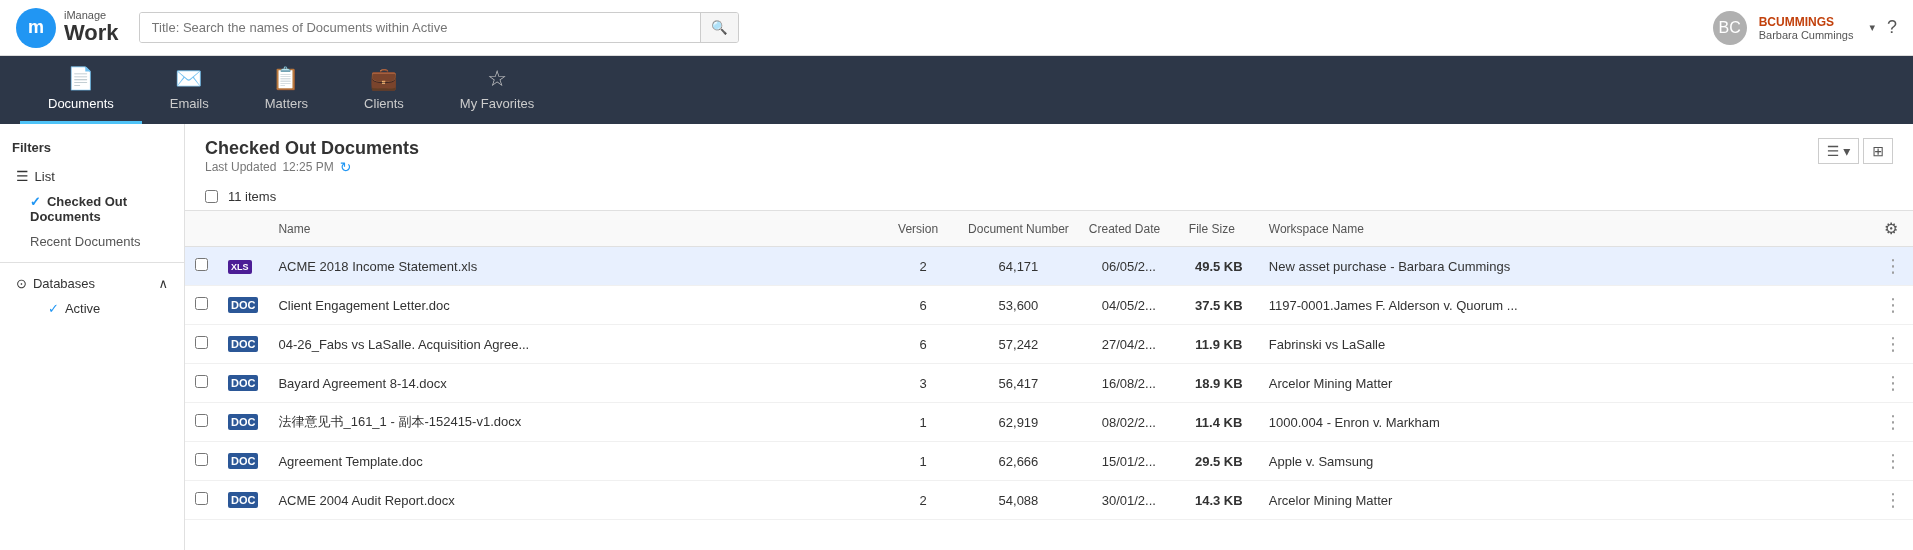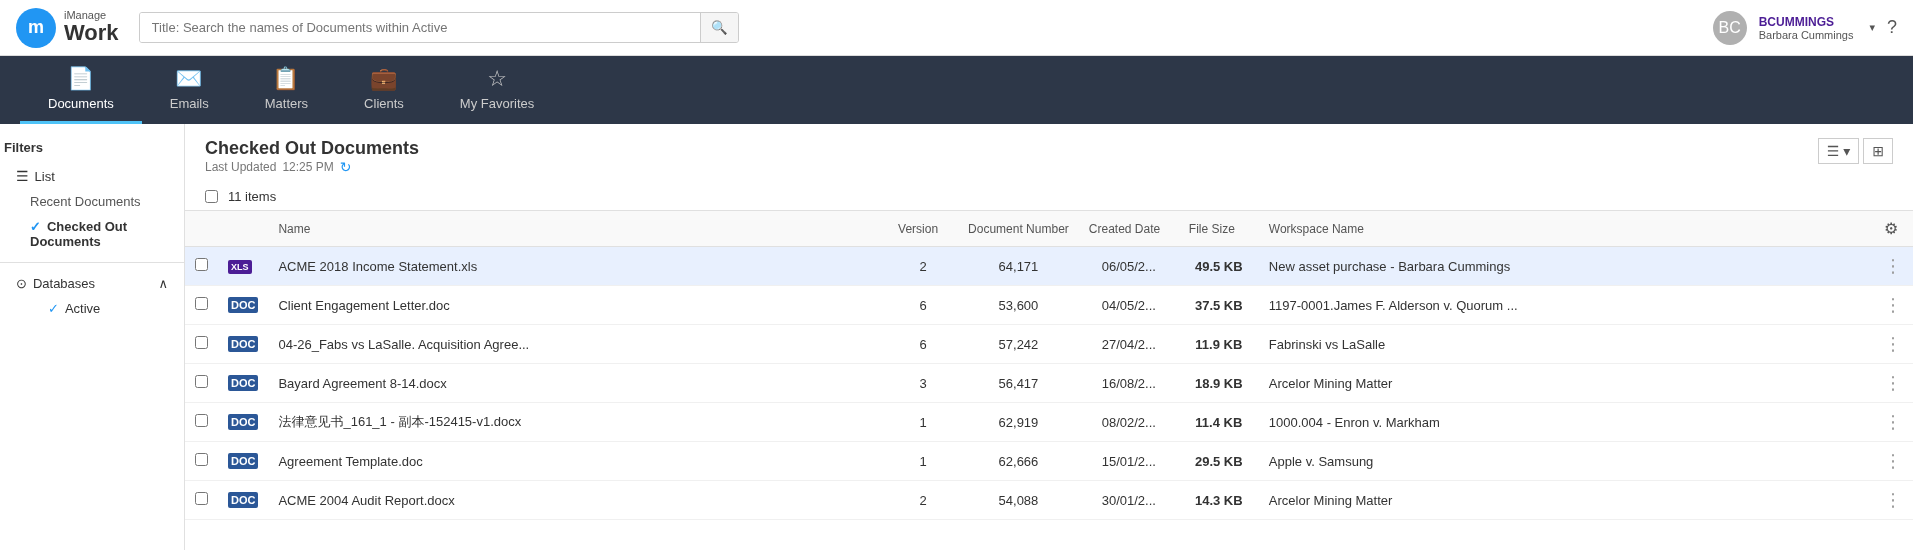--- a/index.html
+++ b/index.html
@@ -79,21 +79,21 @@
       align-items: center;
       justify-content: center;
       font-size: 16px;
       color: #fff;
     }
     .user-info {
       display: flex;
       flex-direction: column;
       font-size: 12px;
     }
-    .user-name-top { font-weight: bold; color: #4c1d95; font-size: 12px; }
+    .user-name-top { font-weight: bold; color: #c2410c; font-size: 12px; }
     .user-name-full { color: #555; font-size: 11px; }
     .user-caret { color: #555; margin-left: 4px; font-size: 11px; cursor: pointer; }
     .help-btn { color: #555; font-size: 18px; cursor: pointer; background: none; border: none; }
 
     
     .nav-bar {
       background: #2d3748;
       display: flex;
       align-items: stretch;
       height: 68px;
@@ -128,21 +128,21 @@
 
     
     .sidebar {
       width: 185px;
       background: #fff;
       border-right: 1px solid #e0e0e0;
       padding: 12px 0;
       flex-shrink: 0;
     }
     .sidebar-filters-label {
-      padding: 4px 4px 8px;
+      padding: 4px 12px 8px;
       font-weight: bold;
       font-size: 13px;
       color: #333;
     }
     .sidebar-section-label {
       display: flex;
       align-items: center;
       padding: 5px 16px;
       font-size: 13px;
       color: #333;
@@ -333,25 +333,25 @@
   </div>
 
 <div class="main-layout">
 
   <div class="sidebar">
     <div class="sidebar-filters-label">Filters</div>
     <div class="sidebar-section-label">
       <span class="icon">☰</span>
       <span>List</span>
     </div>
+    <div class="sidebar-item active">
+      <span class="checkmark">✓</span><span>Checked Out Documents</span>
+    </div>
     <div class="sidebar-item">
       <span>Recent Documents</span>
-    </div>
-    <div class="sidebar-item active">
-      <span class="checkmark">✓</span><span>Checked Out Documents</span>
     </div>
 
     <div class="sidebar-divider"></div>
 
     <div class="sidebar-database">
       <div class="left">
         <span>⊙</span>
         <span>Databases</span>
       </div>
       <span>∧</span>

